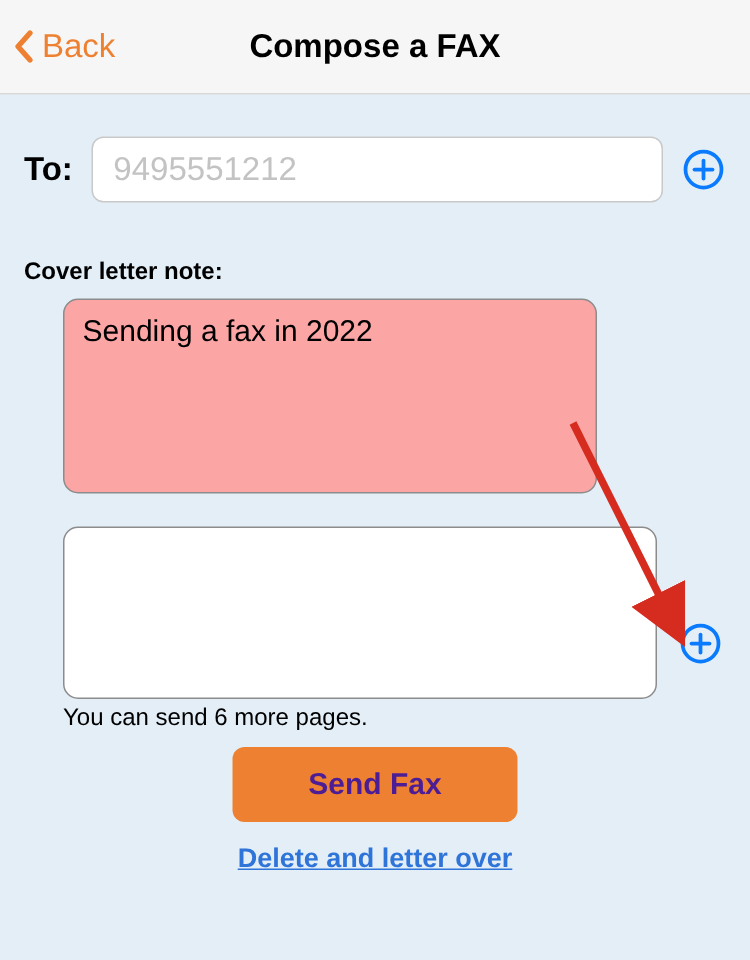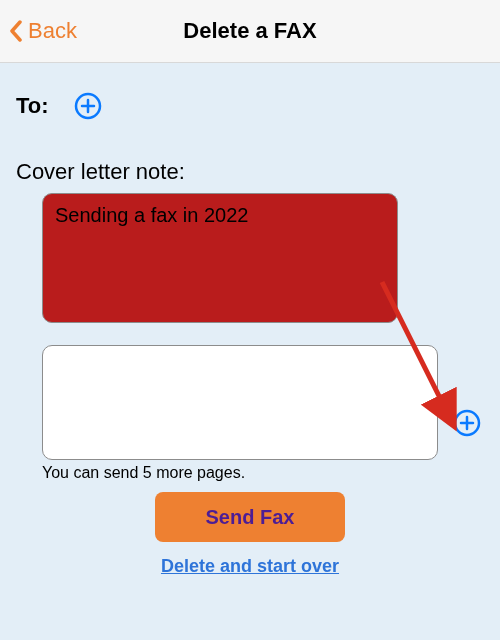--- a/index.html
+++ b/index.html
@@ -84,31 +84,31 @@
     .add-btn {
       width: 30px;
       height: 30px;
       margin-left: 12px;
       cursor: pointer;
       display: flex;
       align-items: center;
       justify-content: center;
     }
     .section-label {
-      font-size: 22px;
-      font-weight: 400;
+      font-size: 16px;
+      font-weight: 700;
       color: #000;
       margin-bottom: 8px;
     }
     .cover-letter {
       width: 356px;
       height: 130px;
       border: 1px solid #8c8c8c;
       border-radius: 10px;
-      background: #b91c1c;
+      background: #fca5a5;
       padding: 10px 12px;
       font-size: 20px;
       font-family: inherit;
       color: #000;
       resize: none;
       margin-left: 26px;
       margin-bottom: 22px;
       display: block;
     }
     .pages-row {
@@ -172,27 +172,28 @@
 
 <div class="header">
   <div class="back-btn">
     <span class="back-chevron">
       <svg width="14" height="22" viewBox="0 0 14 22">
         <polyline points="11,2 3,11 11,20" fill="none" stroke="#ee8031" stroke-width="3.5" stroke-linecap="round" stroke-linejoin="round"></polyline>
       </svg>
     </span>
     <span>Back</span>
   </div>
-  <div class="title">Delete a FAX</div>
+  <div class="title">Compose a FAX</div>
 </div>
 
 <div class="content">
 
   <div class="row-to">
     <span class="to-label">To:</span>
+    <input class="to-input" type="text" placeholder="9495551212" style="">
     <span class="add-btn">
       <svg width="28" height="28" viewBox="0 0 28 28">
         <circle cx="14" cy="14" r="12" fill="none" stroke="#0a7aff" stroke-width="2.5"></circle>
         <line x1="14" y1="8" x2="14" y2="20" stroke="#0a7aff" stroke-width="2.5" stroke-linecap="round"></line>
         <line x1="8" y1="14" x2="20" y2="14" stroke="#0a7aff" stroke-width="2.5" stroke-linecap="round"></line>
       </svg>
     </span>
   </div>
 
   <div class="section-label">Cover letter note:</div>
@@ -201,25 +202,25 @@
   <div class="pages-row">
     <div class="pages-box"></div>
     <span class="add-page-btn">
       <svg width="28" height="28" viewBox="0 0 28 28">
         <circle cx="14" cy="14" r="12" fill="none" stroke="#0a7aff" stroke-width="2.5"></circle>
         <line x1="14" y1="8" x2="14" y2="20" stroke="#0a7aff" stroke-width="2.5" stroke-linecap="round"></line>
         <line x1="8" y1="14" x2="20" y2="14" stroke="#0a7aff" stroke-width="2.5" stroke-linecap="round"></line>
       </svg>
     </span>
   </div>
-  <div class="pages-hint">You can send 5 more pages.</div>
+  <div class="pages-hint">You can send 6 more pages.</div>
 
   <button class="send-btn">Send Fax</button>
 
-  <a class="delete-link">Delete and start over</a>
+  <a class="delete-link">Delete and letter over</a>
 
 </div>
 
 <svg class="arrow-overlay" style="left:370px; top:270px;" width="110" height="180" viewBox="0 0 110 180">
   <defs>
     <marker id="arrhead" markerWidth="8" markerHeight="8" refX="5" refY="4" orient="auto">
       <polygon points="0,0 8,4 0,8" fill="#d62b1f"></polygon>
     </marker>
   </defs>
   <line x1="12" y1="12" x2="80" y2="148" stroke="#d62b1f" stroke-width="5" marker-end="url(#arrhead)"></line>

